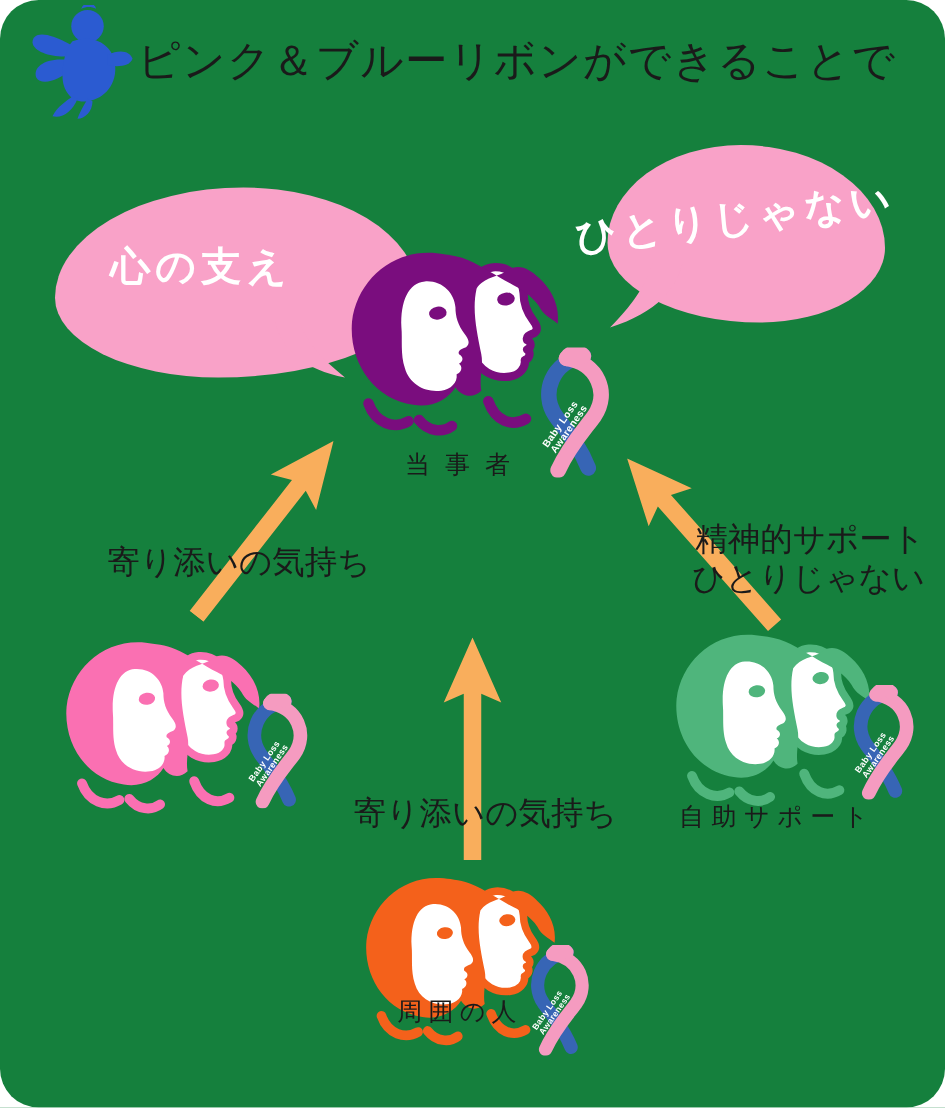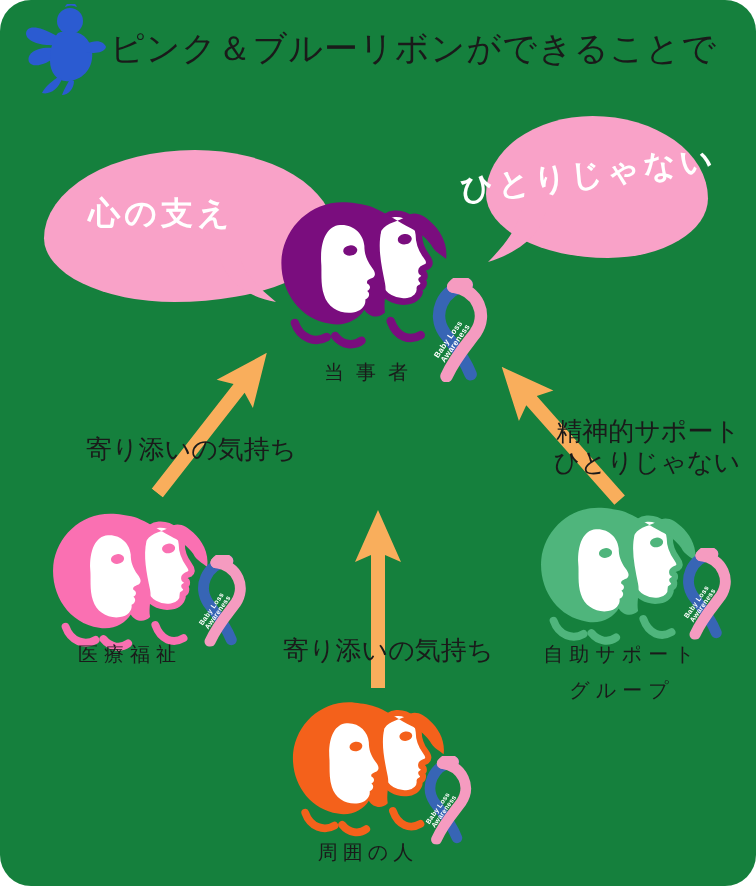--- a/index.html
+++ b/index.html
@@ -44,21 +44,21 @@
   #person-left{left:48px;top:510px;width:176px;height:142px;color:#FA70B2;}
   #person-right{left:536px;top:504px;width:176px;height:142px;color:#4FB57C;}
   #person-bottom{left:288px;top:698px;width:172px;height:140px;color:#F4611B;}
 
   .person-label{
     text-align:center;font-size:20px;letter-spacing:6px;line-height:36px;white-space:nowrap;
   }
   #label-center{left:282px;top:354px;width:180px;letter-spacing:12px;}
   #label-left{left:28px;top:636px;width:204px;}
   #label-right{left:506px;top:636px;width:232px;}
-  #label-bottom{left:278px;top:792px;width:180px;letter-spacing:5px;margin-top:42px;}
+  #label-bottom{left:278px;top:792px;width:180px;letter-spacing:5px;}
 
   
   .ribbon{width:68px;height:104px;transform-origin:top left;}
   #ribbon-center{left:426px;top:278px;}
   #ribbon-left{left:192px;top:555px;transform:scale(0.88);}
   #ribbon-right{left:677px;top:548px;transform:scale(0.88);}
   #ribbon-bottom{left:419px;top:756px;transform:scale(0.85);}
   .ribbon svg{position:absolute;left:0;top:0;width:100%;height:100%;}
   .ribbon-text{
     position:absolute;left:7px;top:77px;transform:rotate(-55deg);transform-origin:left top;
@@ -191,38 +191,36 @@
   <div class="abs ribbon" id="ribbon-left">
     <svg viewBox="0 0 70 108">
         <use href="#ribbon-def"></use>
       </svg>
     <div class="ribbon-text">
       <span>Baby Loss</span>
         <span>Awareness</span>
     </div>
   </div>
   <div class="abs person-label" id="label-left">
-    <div>医療福祉</div>
   </div>
 
   <svg class="abs person-icon" id="person-right" viewBox="0 0 200 160">
     <use href="#faces-icon-def"></use>
   </svg>
   <div class="abs ribbon" id="ribbon-right">
     <svg viewBox="0 0 70 108">
         <use href="#ribbon-def"></use>
       </svg>
     <div class="ribbon-text">
       <span>Baby Loss</span>
         <span>Awareness</span>
     </div>
   </div>
   <div class="abs person-label" id="label-right">
     <div>自助サポート</div>
-    <div>グループ</div>
   </div>
 
   <svg class="abs person-icon" id="person-bottom" viewBox="0 0 200 160">
     <use href="#faces-icon-def"></use>
   </svg>
   <div class="abs ribbon" id="ribbon-bottom">
     <svg viewBox="0 0 70 108">
         <use href="#ribbon-def"></use>
       </svg>
     <div class="ribbon-text">

